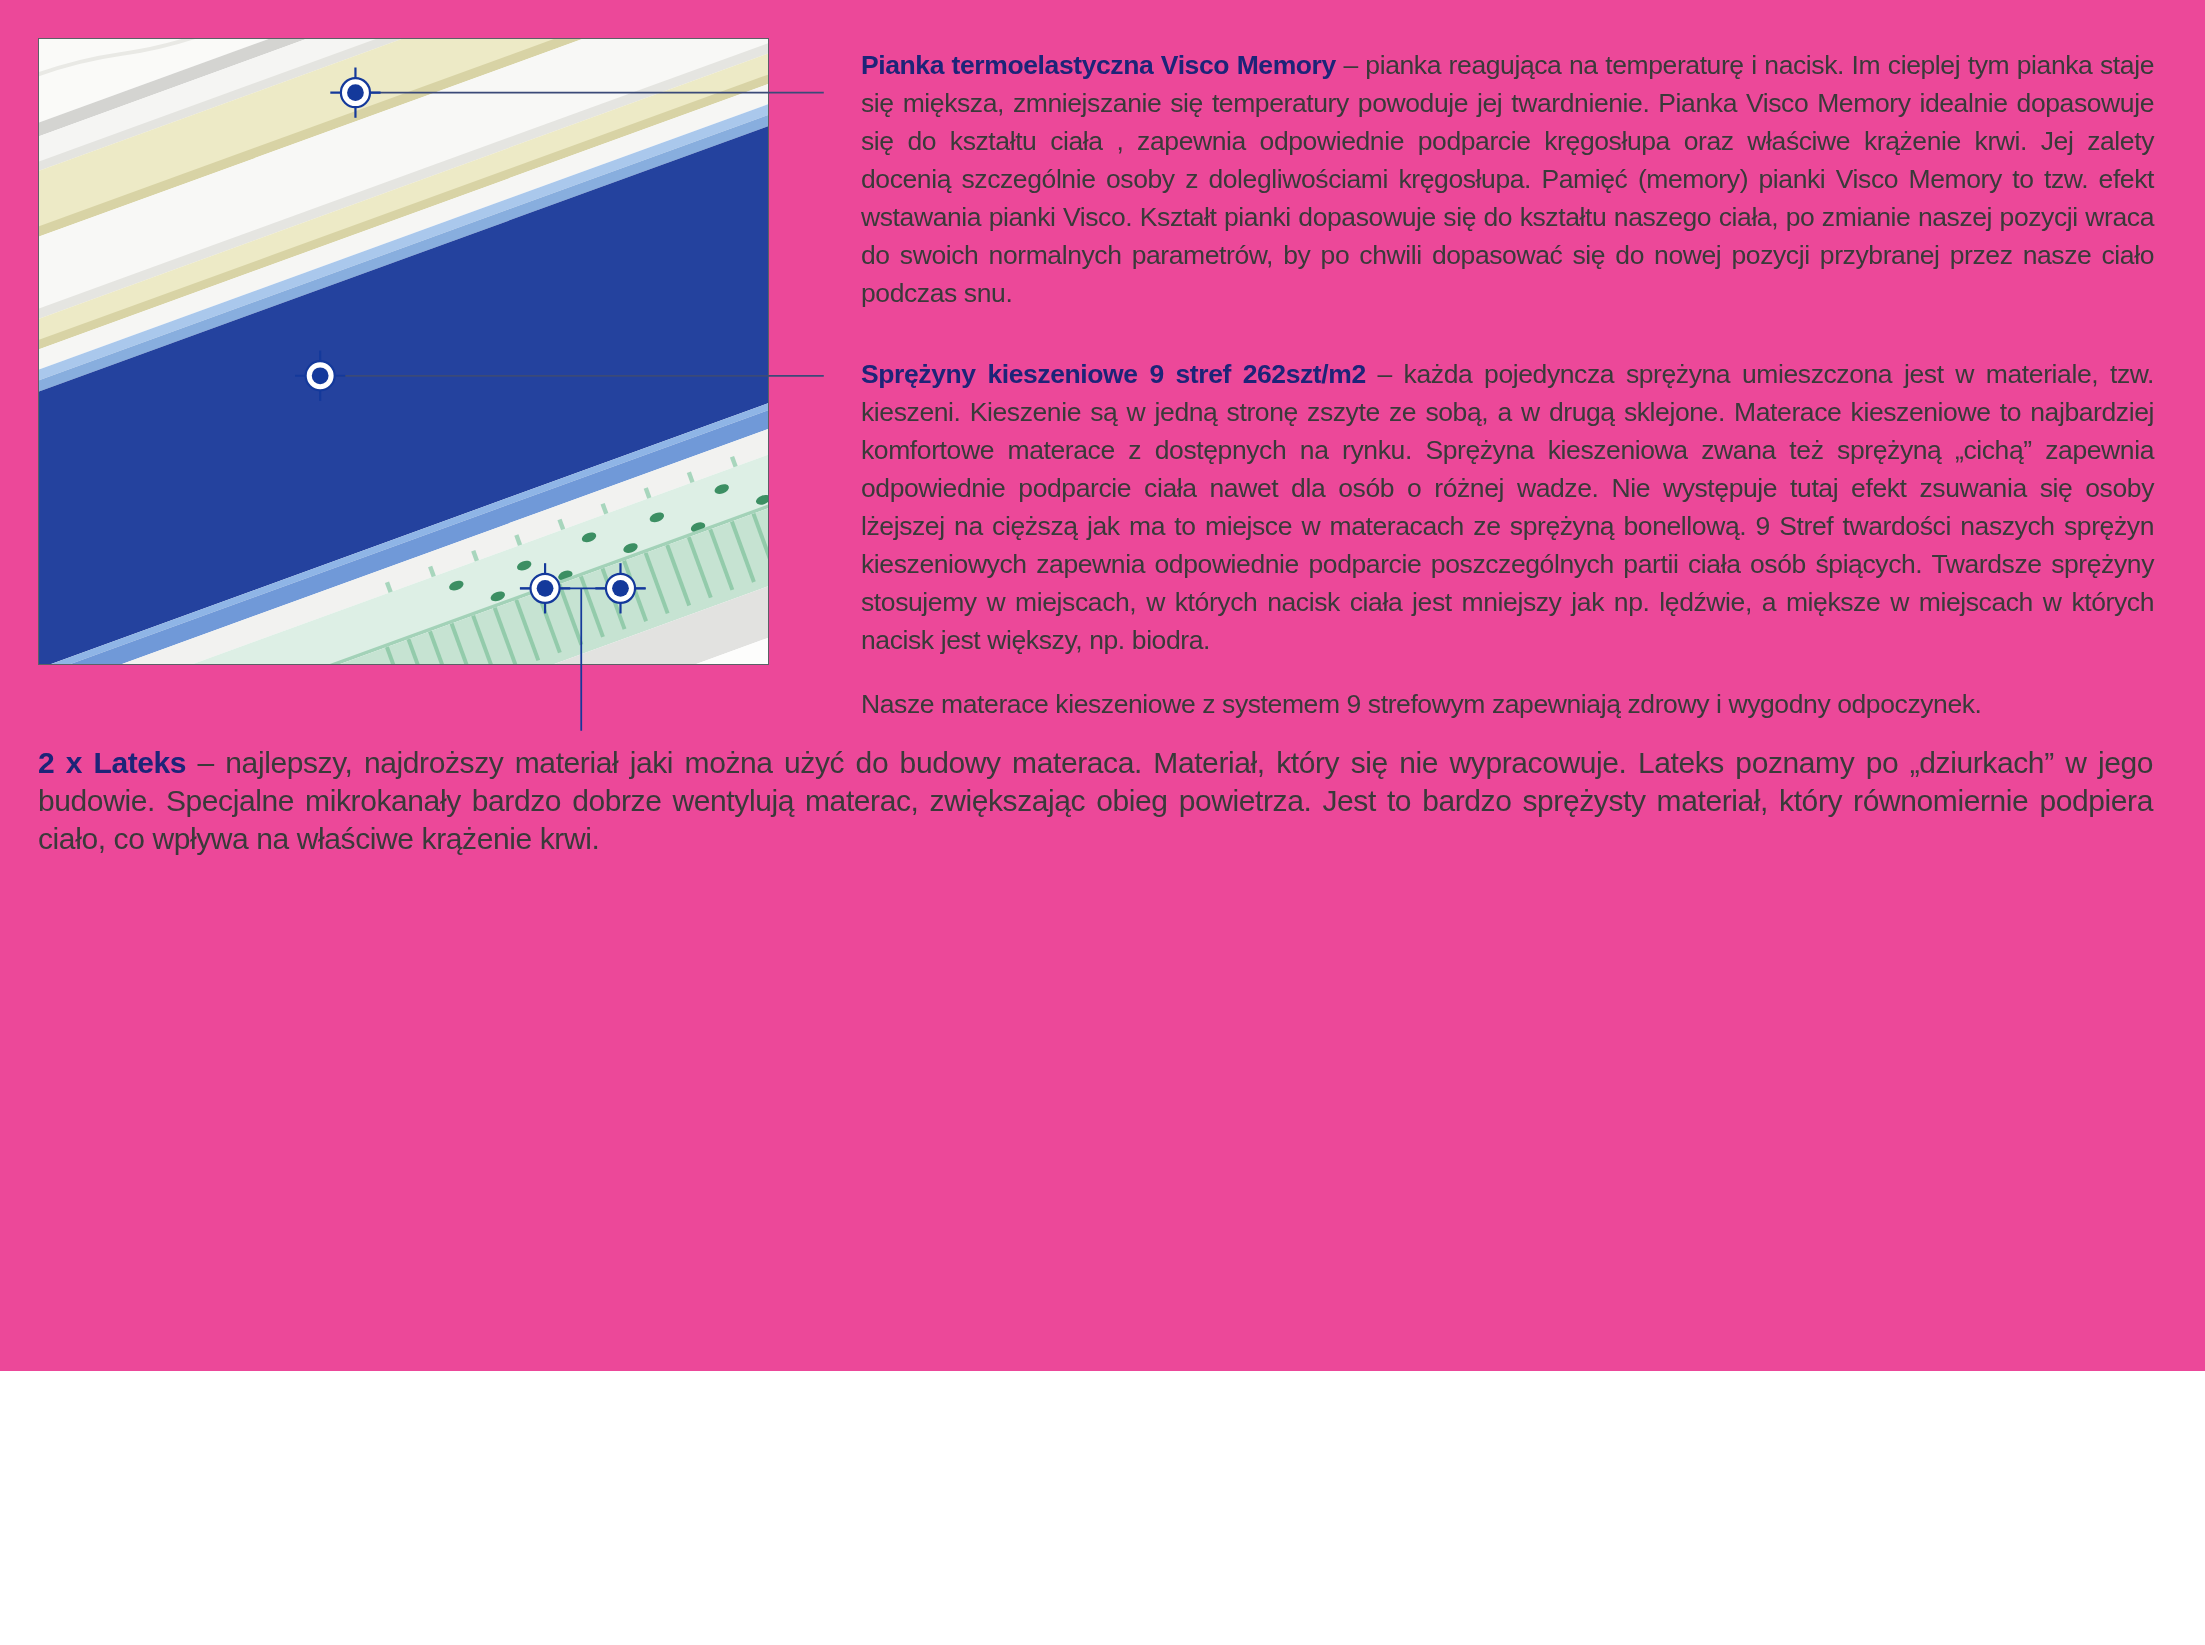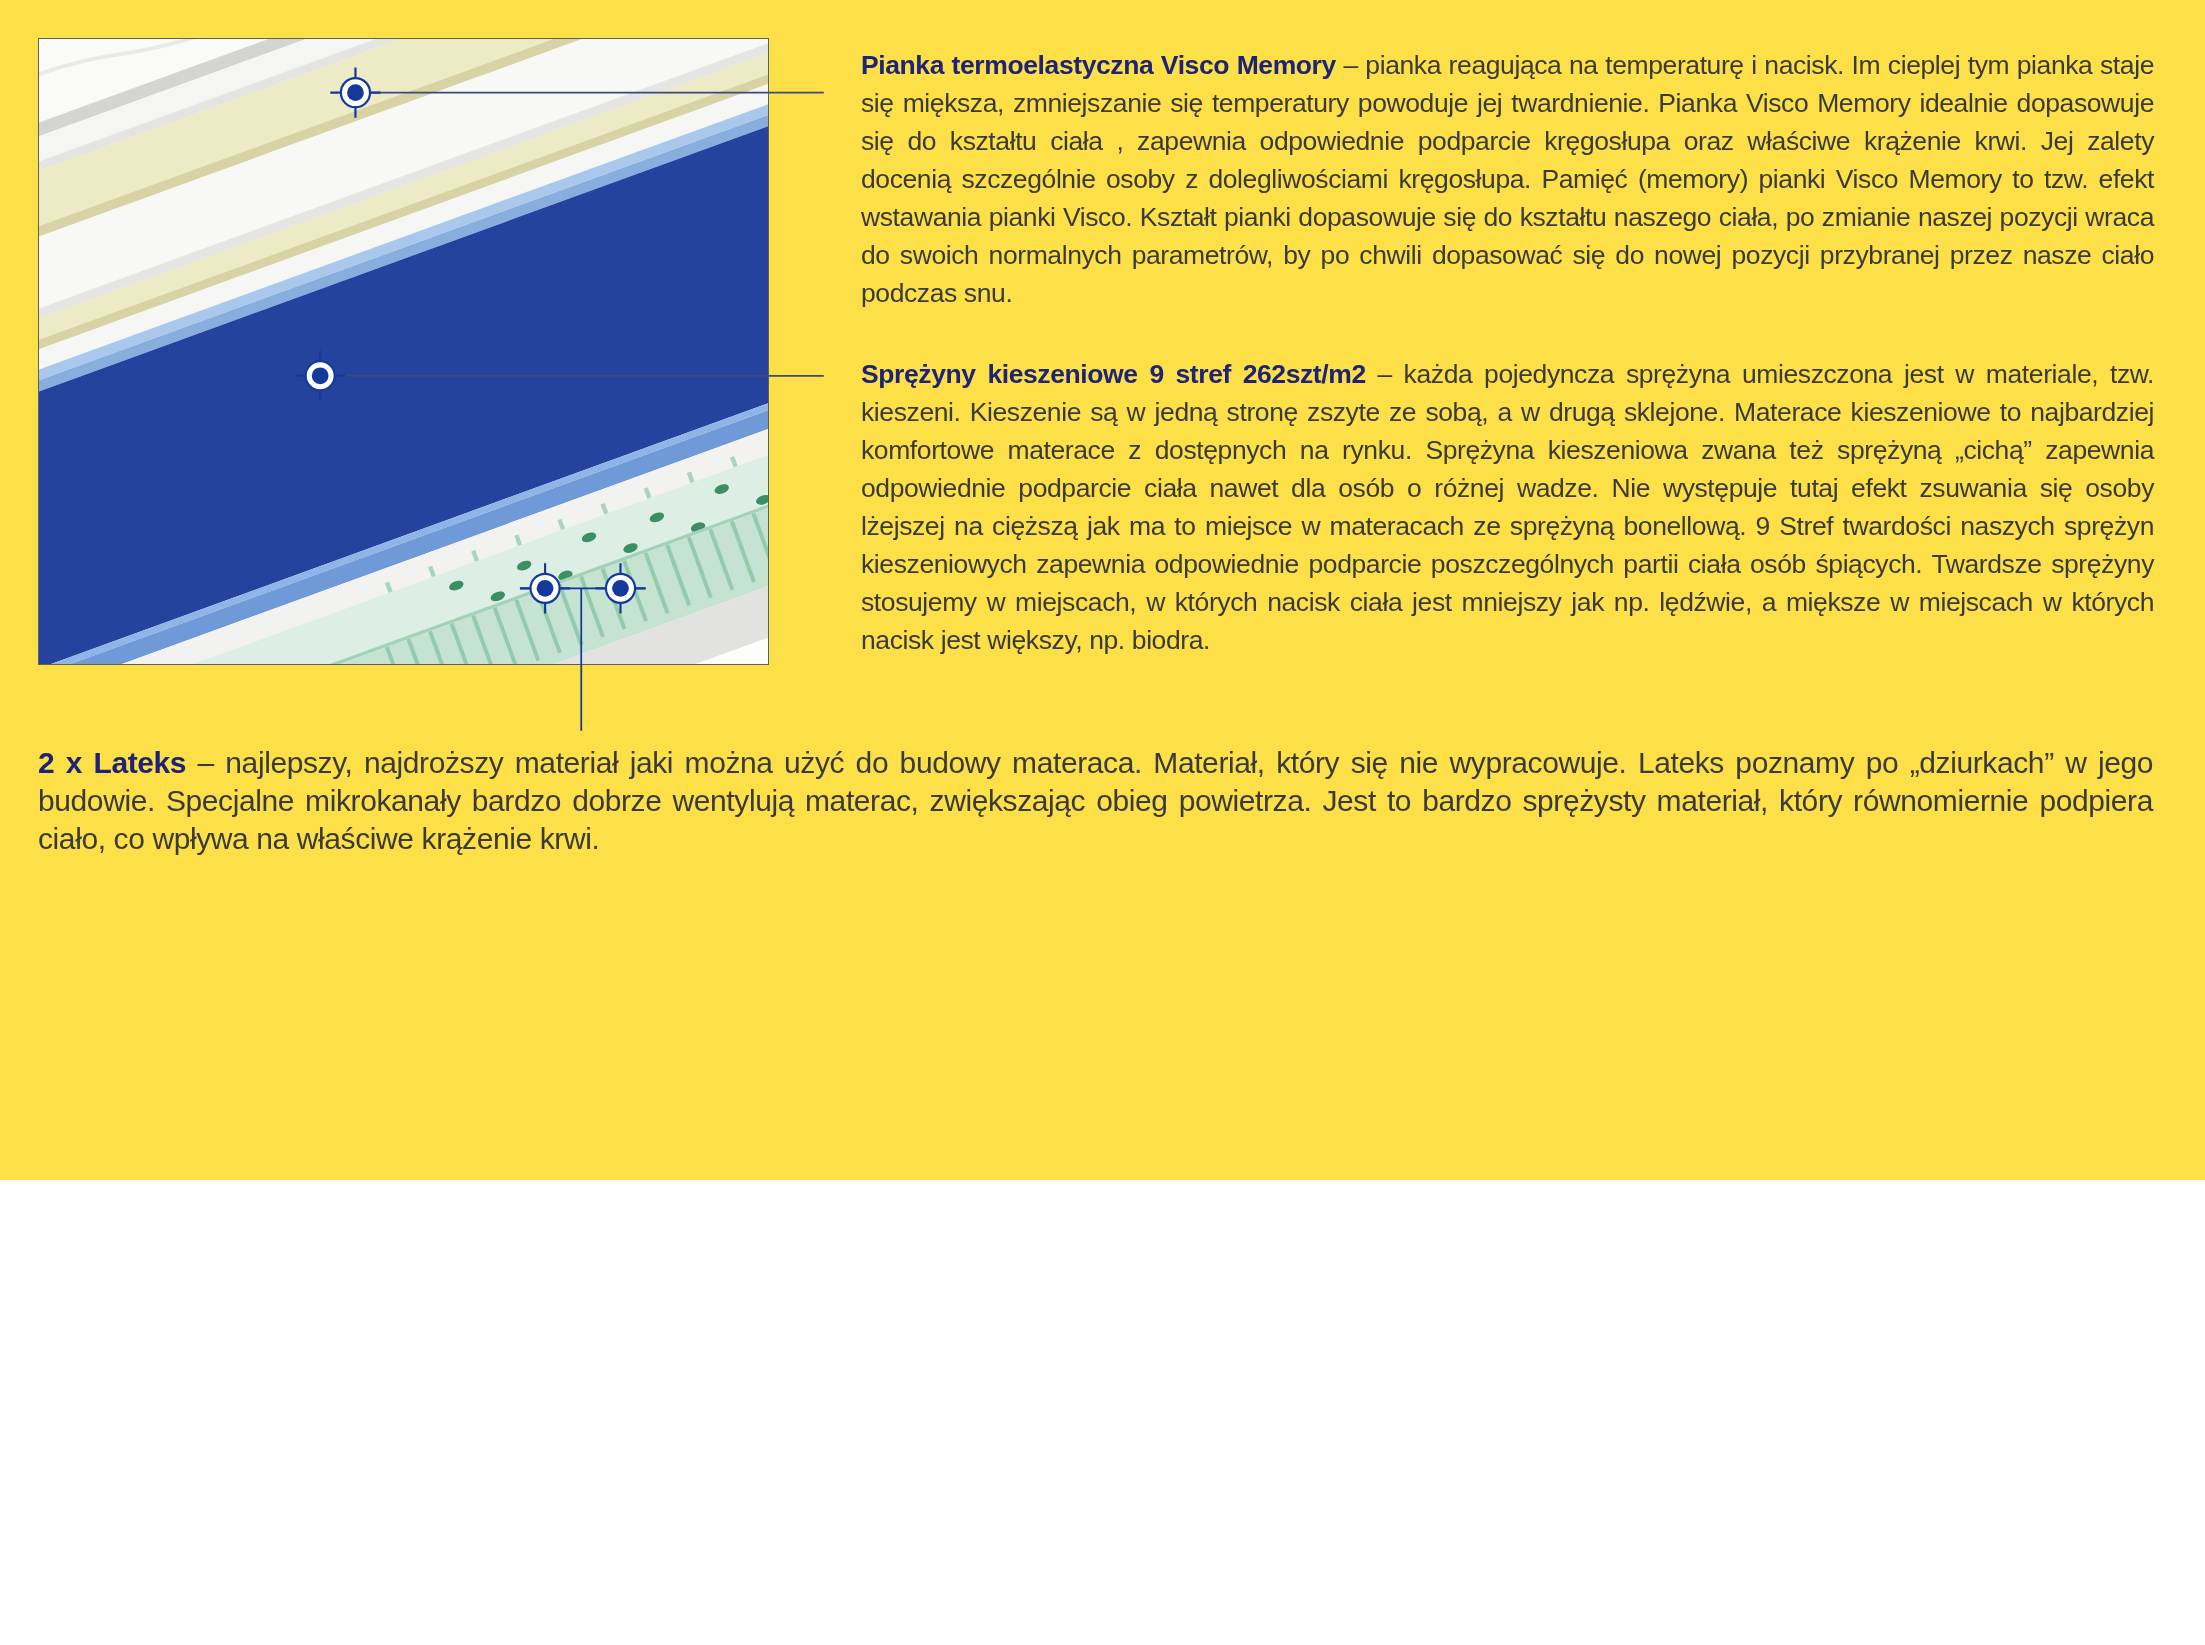--- a/index.html
+++ b/index.html
@@ -1,17 +1,17 @@
 <!DOCTYPE html>
 <html lang="pl" style="font-size:7px"><head>
 <meta charset="utf-8">
 <style>
   html,body{margin:0;padding:0;background:#ffffff;}
   .stage{
-    position:relative;width:2205px;height:1180px;background:#fde047;
+    position:relative;width:2205px;height:1371px;background:#ec4899;
     font-family:"Liberation Sans","DejaVu Sans",sans-serif;overflow:hidden;
   }
   .photo{
     position:absolute;left:38px;top:38px;width:729px;height:625px;
     border:1.3px solid #5c6066;box-sizing:content-box;background:#ffffff;
   }
   .overlay{position:absolute;left:0;top:0;width:2205px;height:1645px;pointer-events:none;}
   .textcol{
     position:absolute;left:861px;width:1293px;text-align:justify;
     font-size:26.5px;line-height:38px;letter-spacing:-0.4px;color:#3a3a3a;margin:0;
@@ -291,19 +291,20 @@
   </svg>
 
   <p class="textcol" style="top:46px;">
     <span class="hd">Pianka termoelastyczna Visco Memory</span><span> – </span><span>pianka reagująca na temperaturę i nacisk. Im cieplej tym pianka staje się miększa, zmniejszanie się temperatury powoduje jej twardnienie. Pianka Visco Memory idealnie dopasowuje się do kształtu ciała , zapewnia odpowiednie podparcie kręgosłupa oraz właściwe krążenie krwi. Jej zalety docenią szczególnie osoby z dolegliwościami kręgosłupa. Pamięć (memory) pianki Visco Memory to tzw. efekt wstawania pianki Visco. Kształt pianki dopasowuje się do kształtu naszego ciała, po zmianie naszej pozycji wraca do swoich normalnych parametrów, by po chwili dopasować się do nowej pozycji przybranej przez nasze ciało podczas snu.</span>
   </p>
 
   <p class="textcol" style="top:355px;">
     <span class="hd">Sprężyny kieszeniowe 9 stref 262szt/m2</span><span>  – </span><span>każda pojedyncza sprężyna umieszczona jest w materiale, tzw. kieszeni. Kieszenie są w jedną stronę zszyte ze sobą, a w drugą sklejone. Materace kieszeniowe to najbardziej komfortowe materace z dostępnych na rynku. Sprężyna kieszeniowa zwana też sprężyną „cichą” zapewnia odpowiednie podparcie ciała nawet dla osób o różnej wadze. Nie występuje tutaj efekt zsuwania się osoby lżejszej na cięższą jak ma to miejsce w materacach ze sprężyną bonellową. 9 Stref twardości naszych sprężyn kieszeniowych zapewnia odpowiednie podparcie poszczególnych partii ciała osób śpiących. Twardsze sprężyny stosujemy w miejscach, w których nacisk ciała jest mniejszy jak np. lędźwie, a miększe w miejscach w których nacisk jest większy, np. biodra.</span>
   </p>
 
+  <p class="textcol" style="top:685px;">Nasze materace kieszeniowe z systemem 9 strefowym zapewniają zdrowy i wygodny odpoczynek.</p>
 
   <p class="fullcol" style="top:744px;">
     <span class="hd">2 x Lateks</span><span> – </span><span>najlepszy, najdroższy materiał jaki można użyć do budowy materaca. Materiał, który się nie wypracowuje. Lateks poznamy po „dziurkach” w jego budowie. Specjalne mikrokanały bardzo dobrze wentylują materac, zwiększając obieg powietrza. Jest to bardzo sprężysty materiał, który równomiernie podpiera ciało, co wpływa na właściwe krążenie krwi.</span>
   </p>
 
 </div>
 
 
 </body></html>

